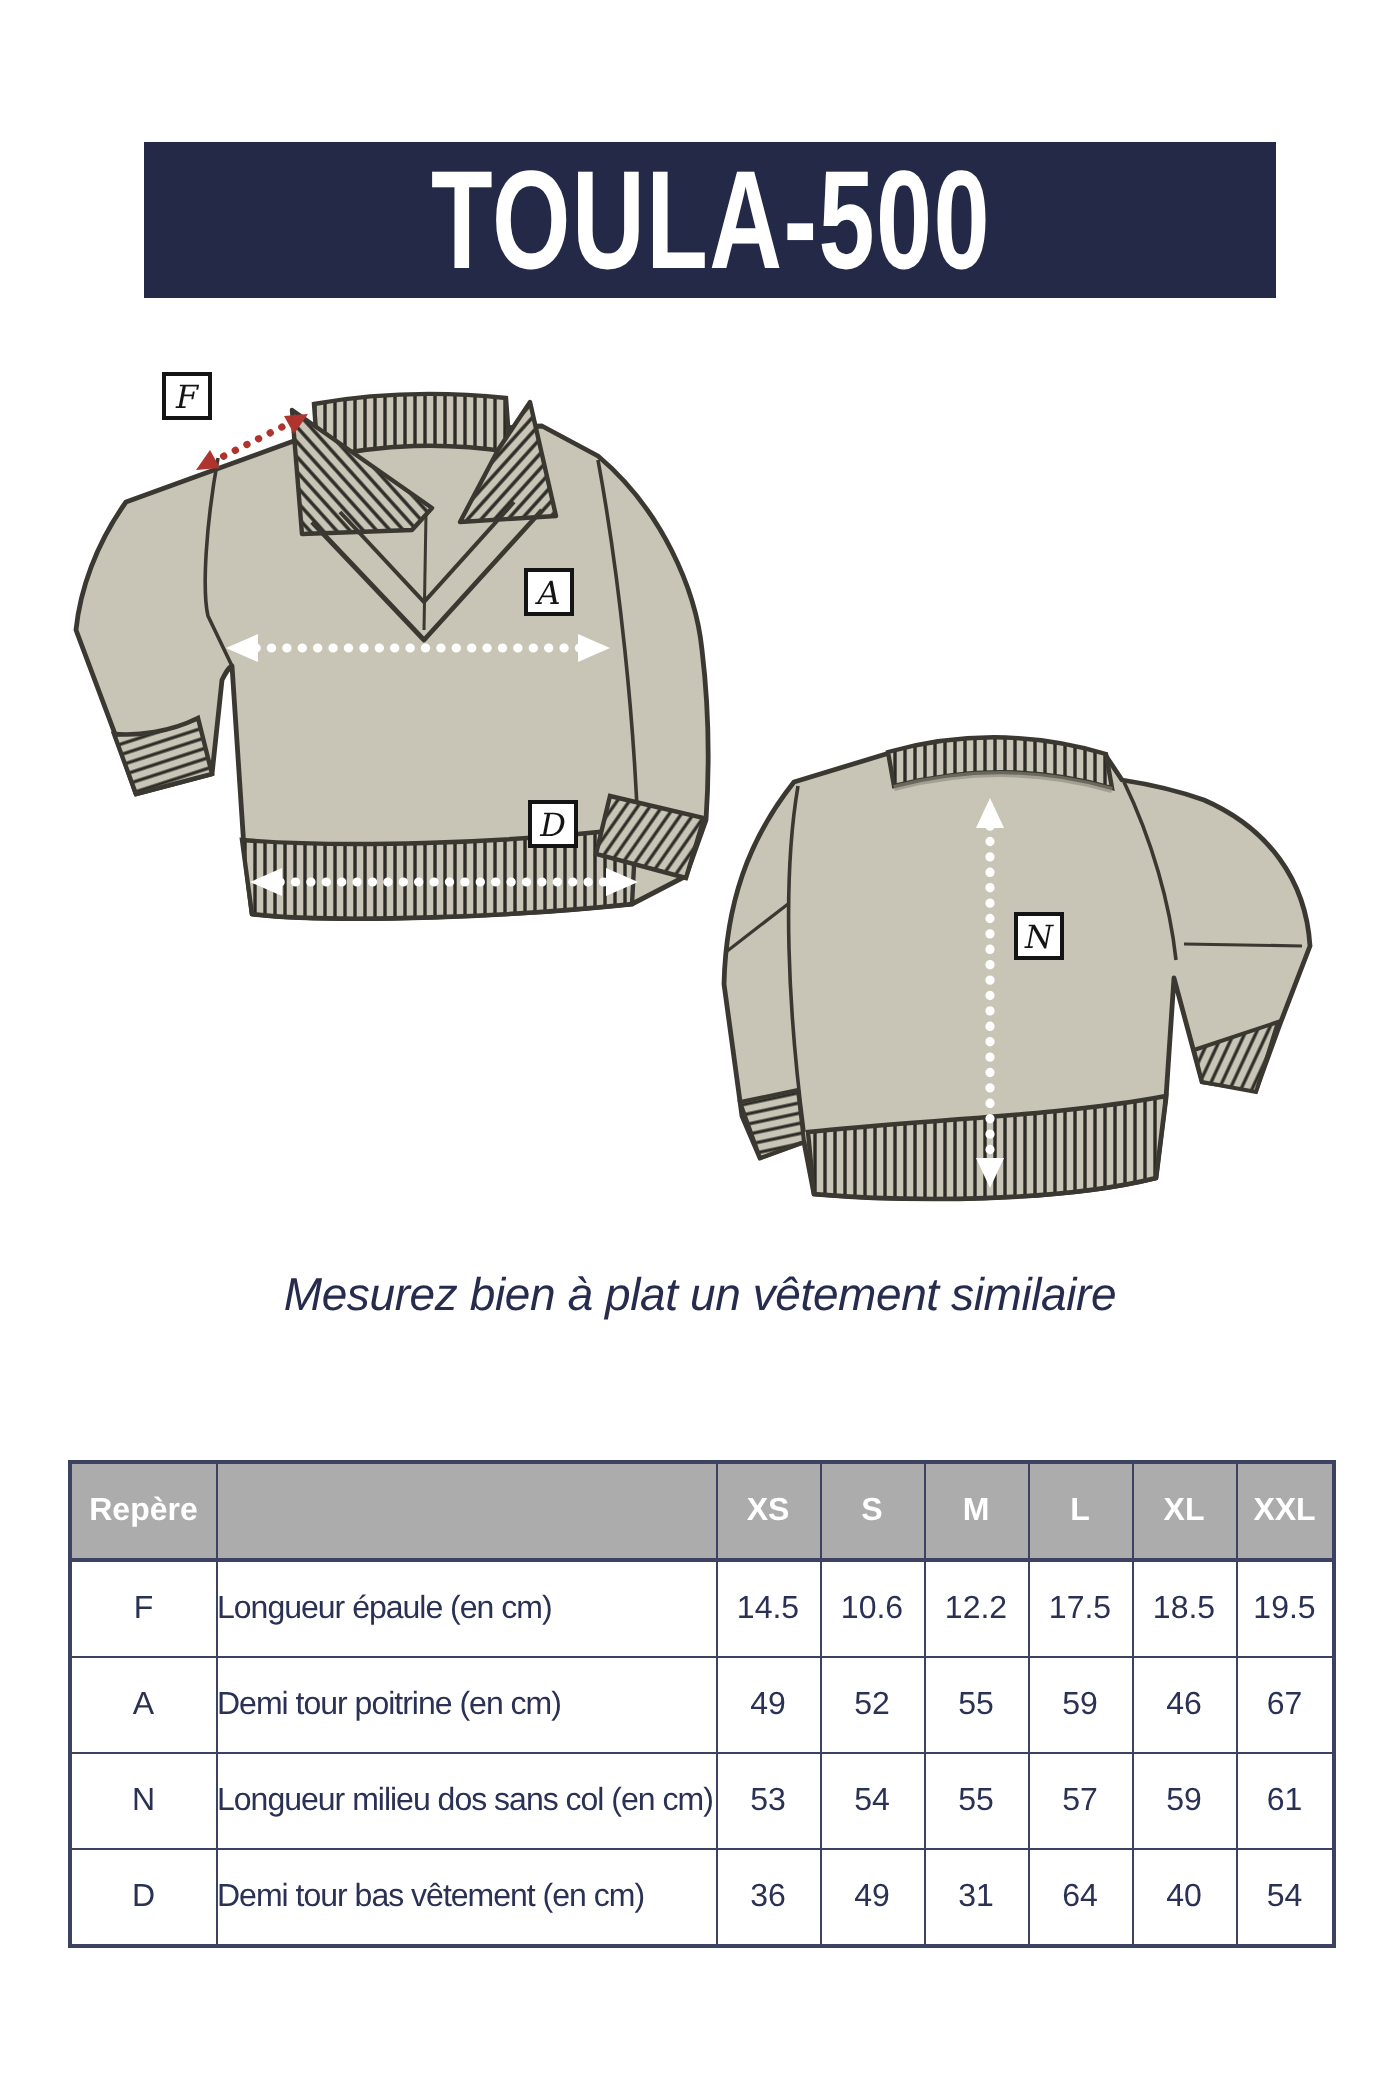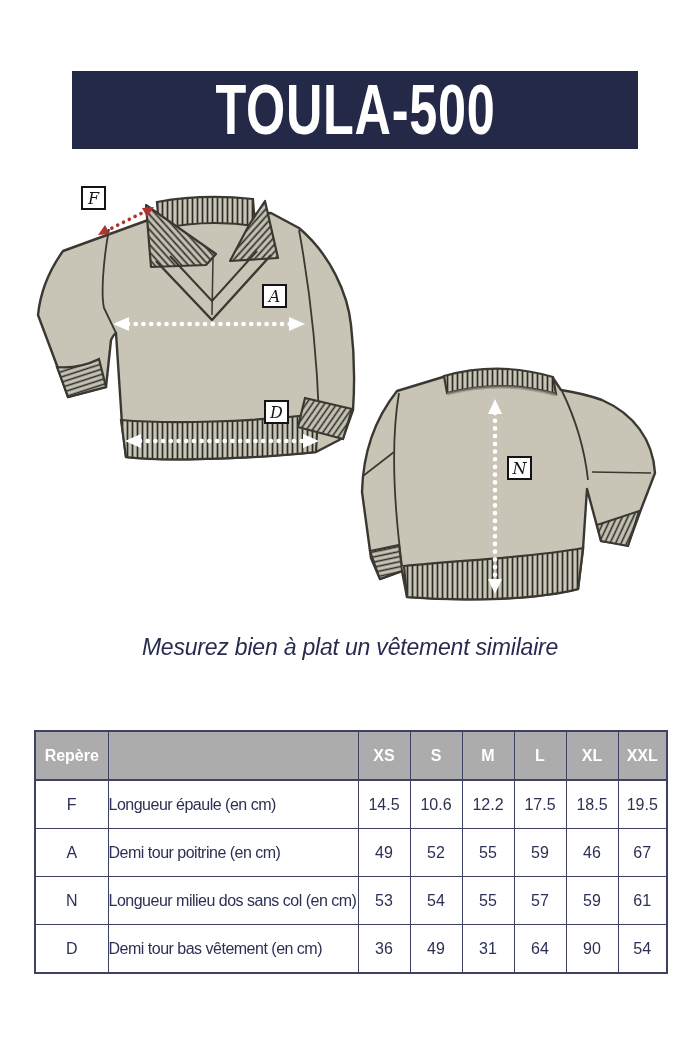--- a/index.html
+++ b/index.html
@@ -195,19 +195,19 @@
         <td class="val">59</td>
         <td class="val">61</td>
       </tr>
       <tr>
         <td class="code">D</td>
         <td class="desc">Demi tour bas vêtement (en cm)</td>
         <td class="val">36</td>
         <td class="val">49</td>
         <td class="val">31</td>
         <td class="val">64</td>
-        <td class="val">90</td>
+        <td class="val">40</td>
         <td class="val">54</td>
       </tr>
     </tbody>
   </table>
 
 </div>
 
 </body></html>

